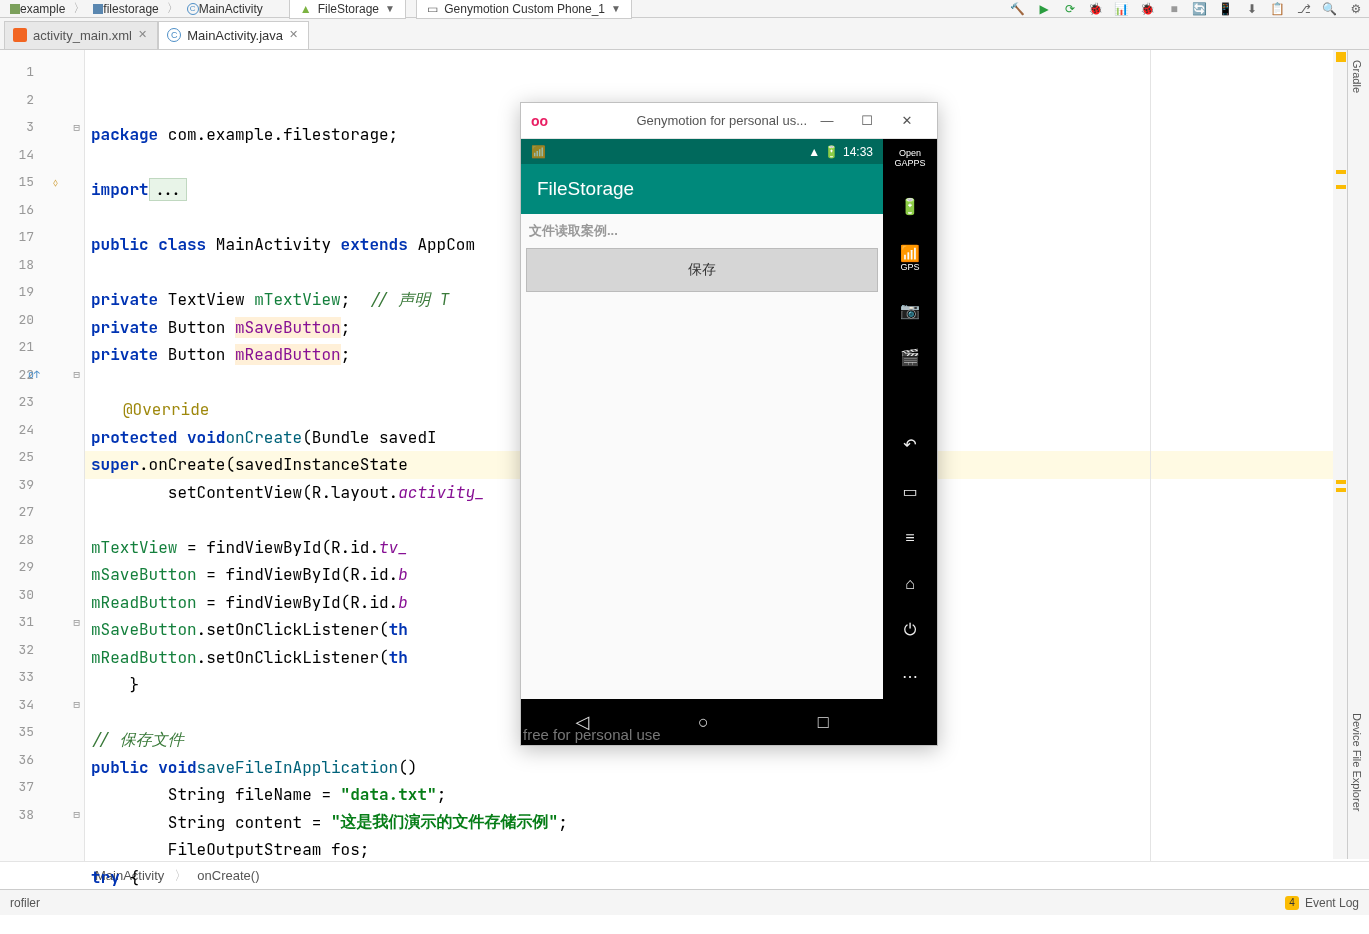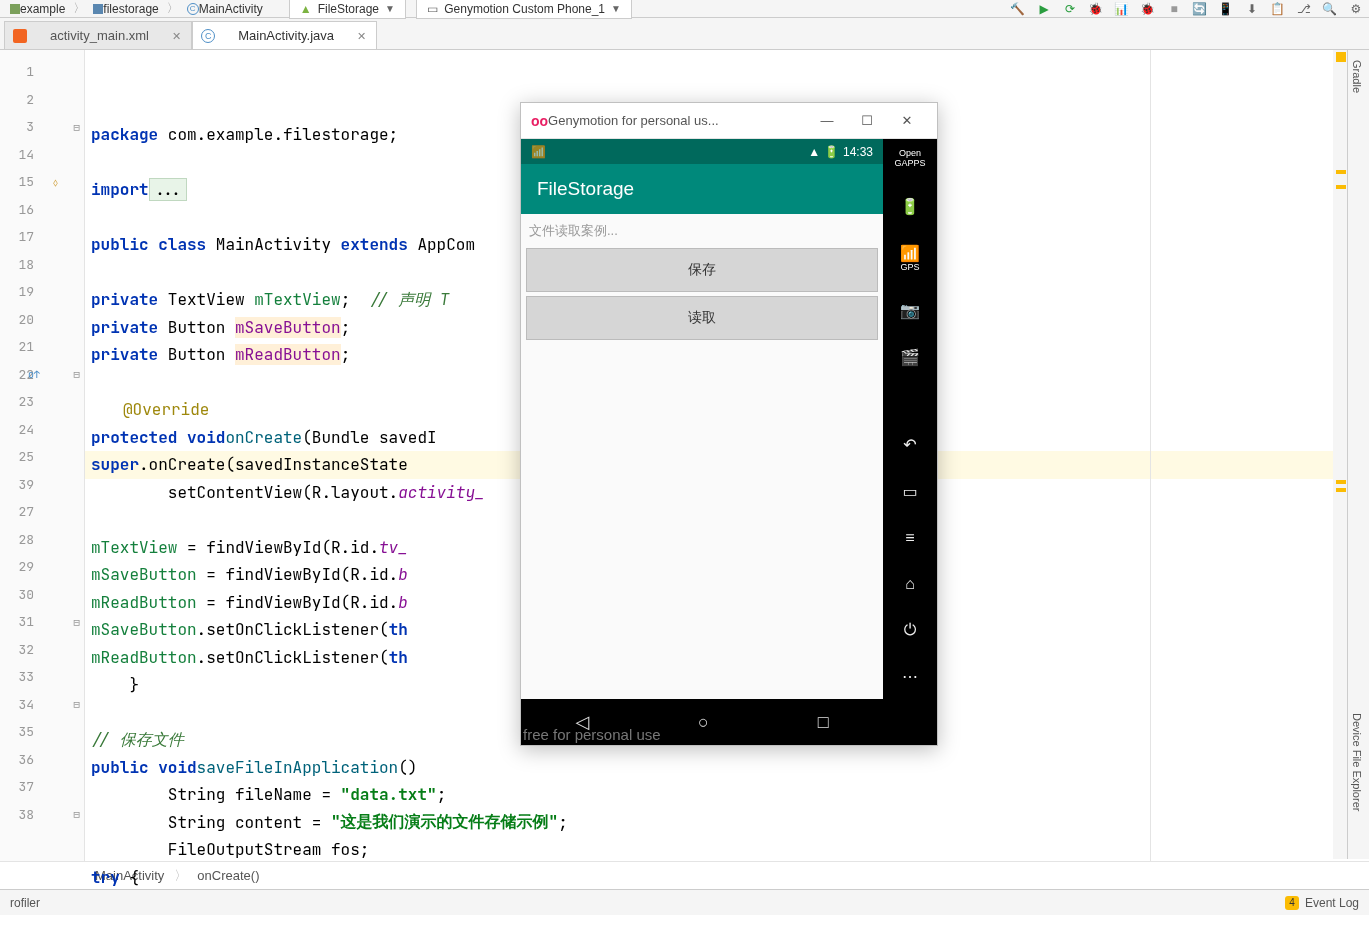--- a/index.html
+++ b/index.html
@@ -49,22 +49,22 @@
   align-items: flex-end;
   border-bottom: 1px solid #ccc;
   padding-left: 4px;
 }
 .tab {
   padding: 6px 10px 6px 8px;
   background: #e8e8e8;
   border: 1px solid #ccc;
   border-bottom: none;
   display: flex;
-  align-items: flex-end;
-  gap: 23px;
+  align-items: flex-start;
+  gap: 6px;
   font-size: 13px;
   color: #555;
   cursor: pointer;
 }
 .tab.active {
   background: #fff;
   color: #333;
 }
 .tab-close { font-size: 11px; color: #888; }
 .tab-icon { width: 14px; height: 14px; display: inline-block; }
@@ -158,21 +158,21 @@
 }
 .emu-titlebar {
   height: 36px;
   display: flex;
   align-items: center;
   padding: 0 10px;
   background: #fff;
   border-bottom: 1px solid #e4e4e4;
 }
 .emu-logo { color: #e91e63; font-size: 14px; font-weight: bold; margin-right: 0; }
-.emu-title { font-size: 13px; color: #555; flex: 1; }
+.emu-title { font-size: 13px; color: #555; flex: 1; text-align: right; }
 .emu-btn { width: 40px; height: 28px; display: flex; align-items: center; justify-content: center; color: #555; font-size: 13px; }
 .emu-body {
   height: 606px;
   display: flex;
   background: #000;
 }
 .emu-screen {
   width: 362px;
   background: #fff;
   display: flex;
@@ -201,20 +201,21 @@
 }
 .emu-content {
   flex: 1;
   background: #fafafa;
   padding: 4px;
 }
 .emu-hint {
   font-size: 13px;
   color: #999;
   padding: 4px 4px;
+  font-weight: bold;
 }
 .emu-button {
   display: block;
   width: 352px;
   height: 44px;
   background: #d6d6d6;
   border: 1px solid #bbb;
   margin: 4px auto;
   font-size: 14px;
   color: #333;
@@ -435,21 +436,20 @@
           <span>🔋</span>
           <span>14:33</span>
         </div>
       </div>
       <div class="emu-appbar">
         <span>FileStorage</span>
       </div>
       <div class="emu-content">
         <div class="emu-hint">文件读取案例...</div>
         <button class="emu-button">保存</button>
-        <button class="emu-button">读取</button>
       </div>
       <div class="emu-navbar">
         <span class="emu-nav-icon">◁</span>
         <span class="emu-nav-icon">○</span>
         <span class="emu-nav-icon">□</span>
       </div>
       <div class="emu-watermark">free for personal use</div>
     </div>
     <div class="emu-sidebar">
       <div class="emu-side-text"><span>Open</span><br><span>GAPPS</span></div>

